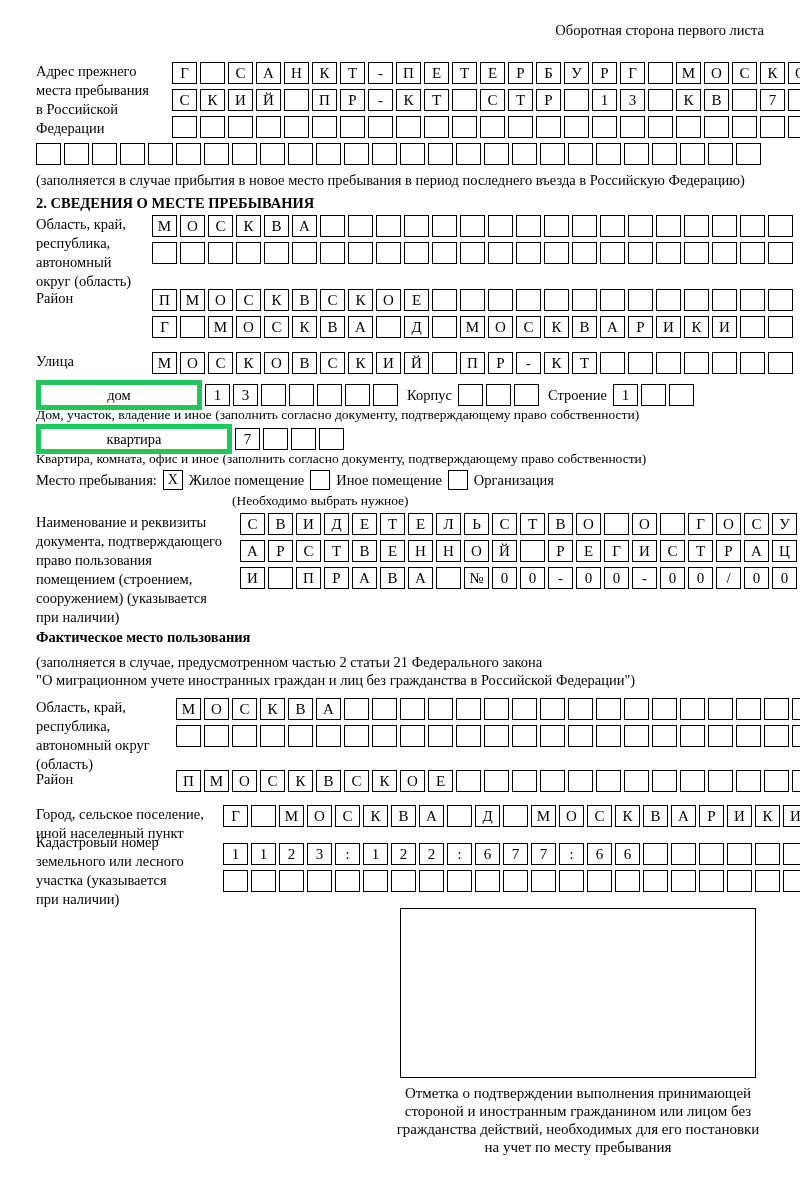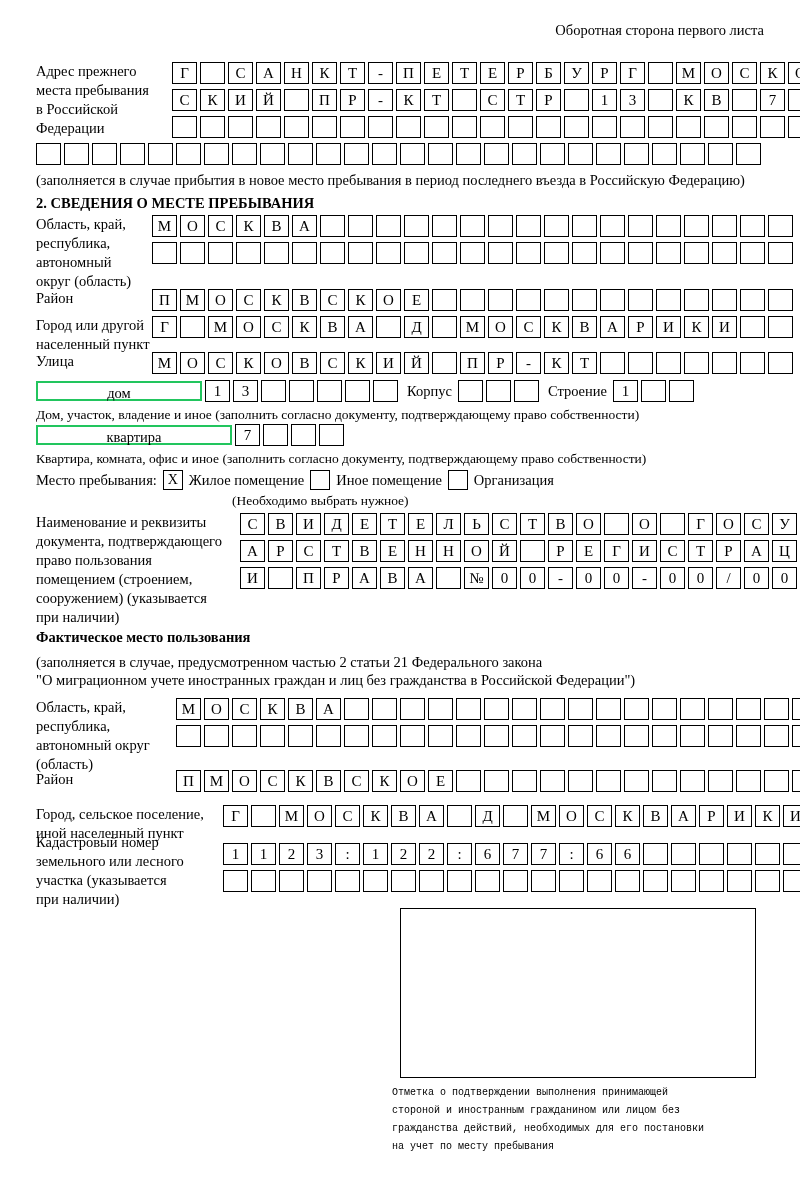--- a/index.html
+++ b/index.html
@@ -49,23 +49,23 @@
     border: 1px solid #000;
     margin-right: 3px;
     box-sizing: border-box;
     font-size: 15px;
     line-height: 20px;
     text-align: center;
     font-family: "Liberation Serif", serif;
     background: #fff;
   }
   .widebox {
-    border: 2px solid #22c55e;
+    border: 5px solid #22c55e;
     box-sizing: border-box;
-    height: 20px;
+    height: 30px;
     font-size: 14.5px;
     line-height: 20px;
     text-align: center;
     margin-right: 3px;
     background: #fff;
   }
   .inline-row {
     position: absolute;
     display: flex;
     align-items: center;
@@ -87,23 +87,23 @@
     display: inline-block;
   }
   .bigbox {
     position: absolute;
     border: 1px solid #000;
     box-sizing: border-box;
     background: #fff;
   }
   .note {
     position: absolute;
-    font-size: 10px;
+    font-size: 15px;
     line-height: 18px;
-    font-family: Liberation Mono, monospace;
+    text-align: center;
   }
 </style>
 </head>
 <body>
 
 <div class="page">
 
   <div class="hdr-right">Оборотная сторона первого листа</div>
 
   <div class="lbl" style="left:36px; top:62px;">Адрес прежнего
@@ -294,22 +294,20 @@
       <div class="cell"></div>
       <div class="cell"></div>
       <div class="cell"></div>
       <div class="cell"></div>
       <div class="cell"></div>
       <div class="cell"></div>
       <div class="cell"></div>
       <div class="cell"></div>
     </div>
 
-  <div class="lbl" style="left:36px; top:316px;">Город или другой
-населенный пункт</div>
   <div class="boxrow" id="s2-city" style="left:152px; top:316px;">
       <div class="cell">Г</div>
       <div class="cell"></div>
       <div class="cell">М</div>
       <div class="cell">О</div>
       <div class="cell">С</div>
       <div class="cell">К</div>
       <div class="cell">В</div>
       <div class="cell">А</div>
       <div class="cell"></div>

